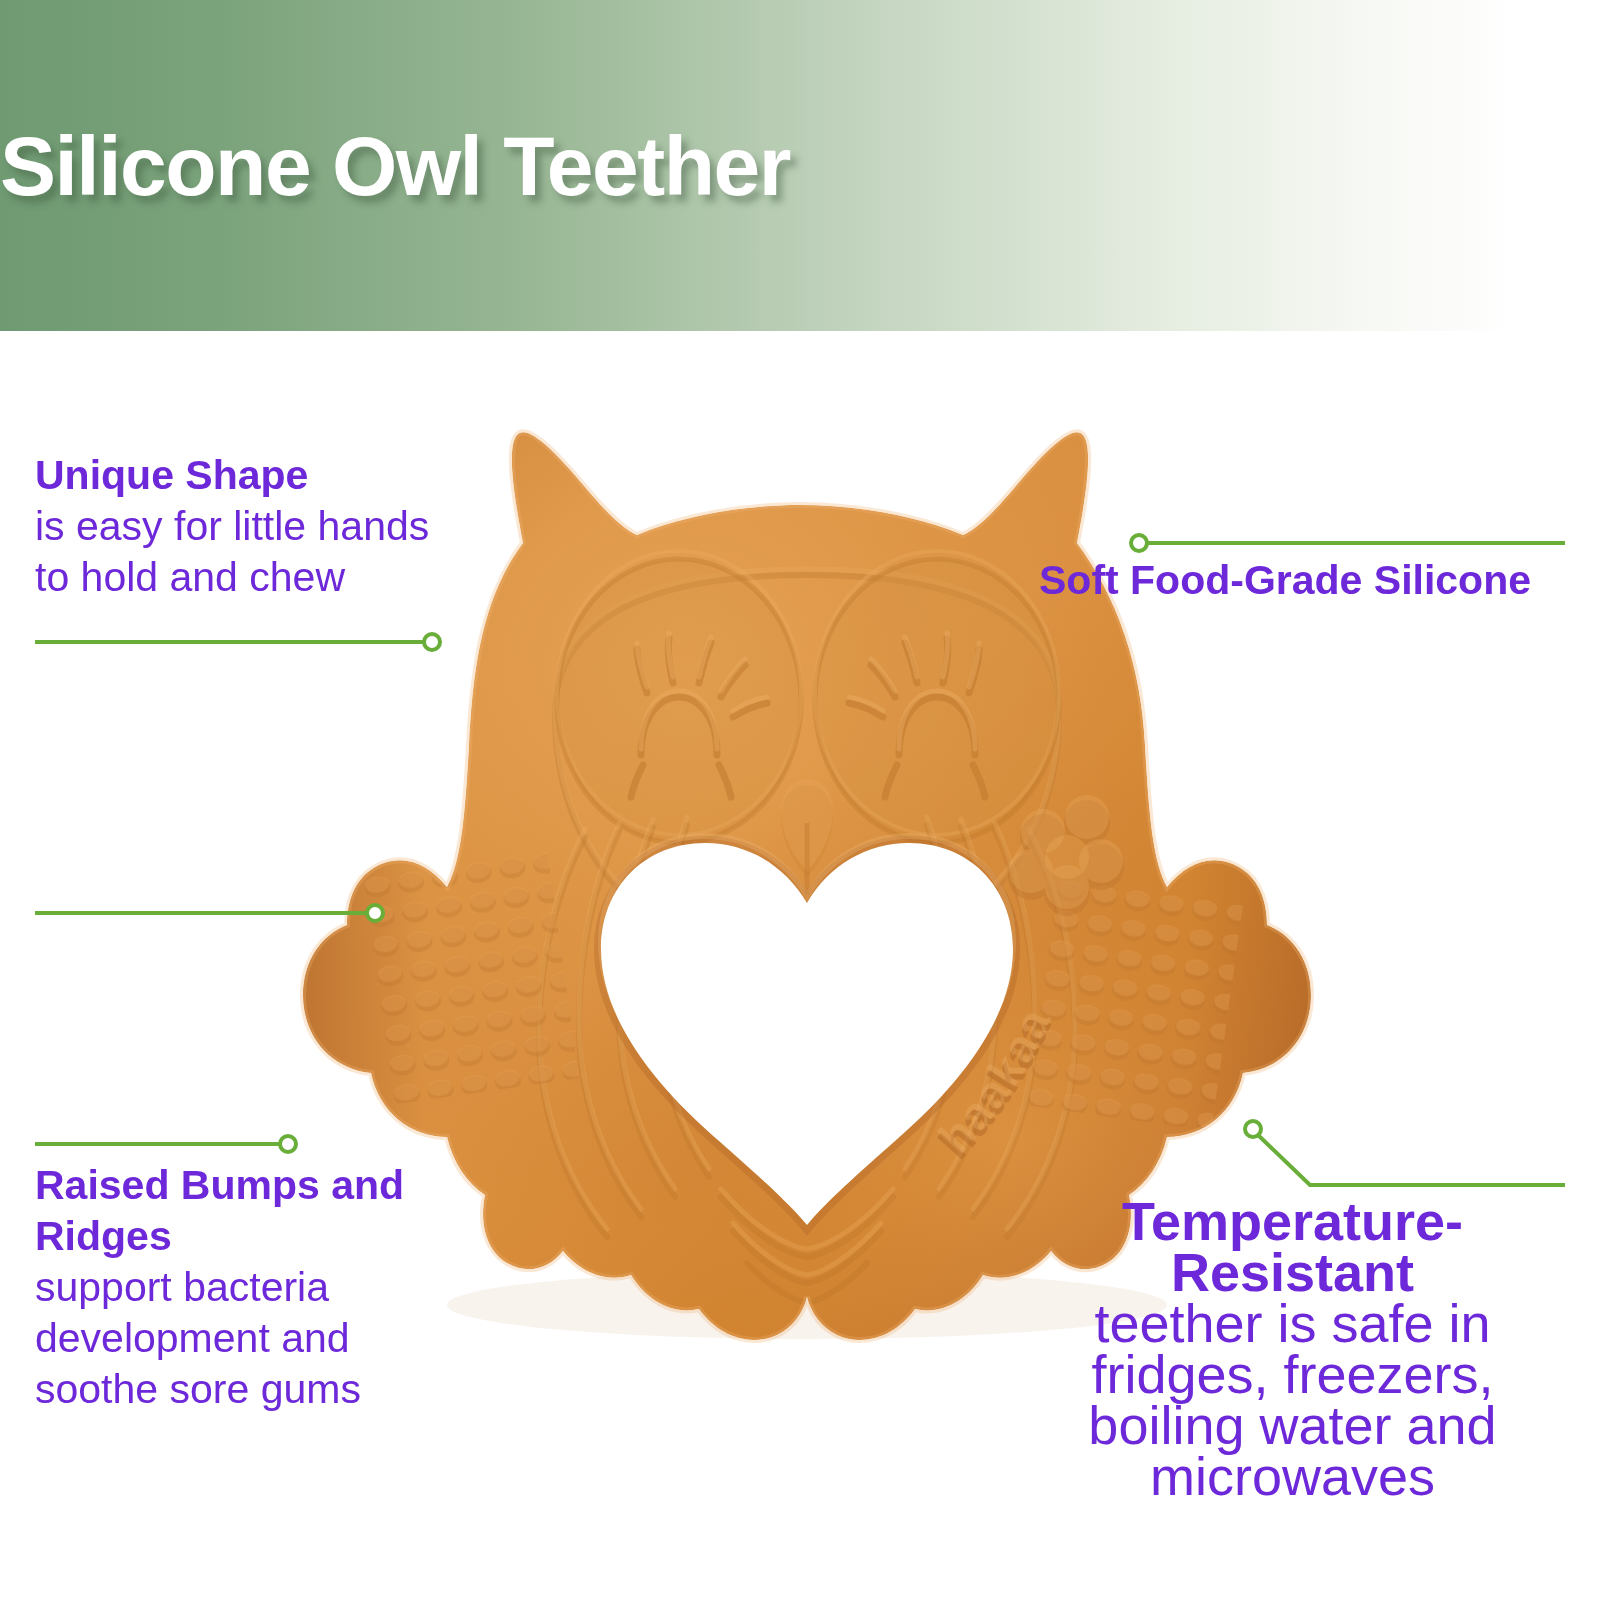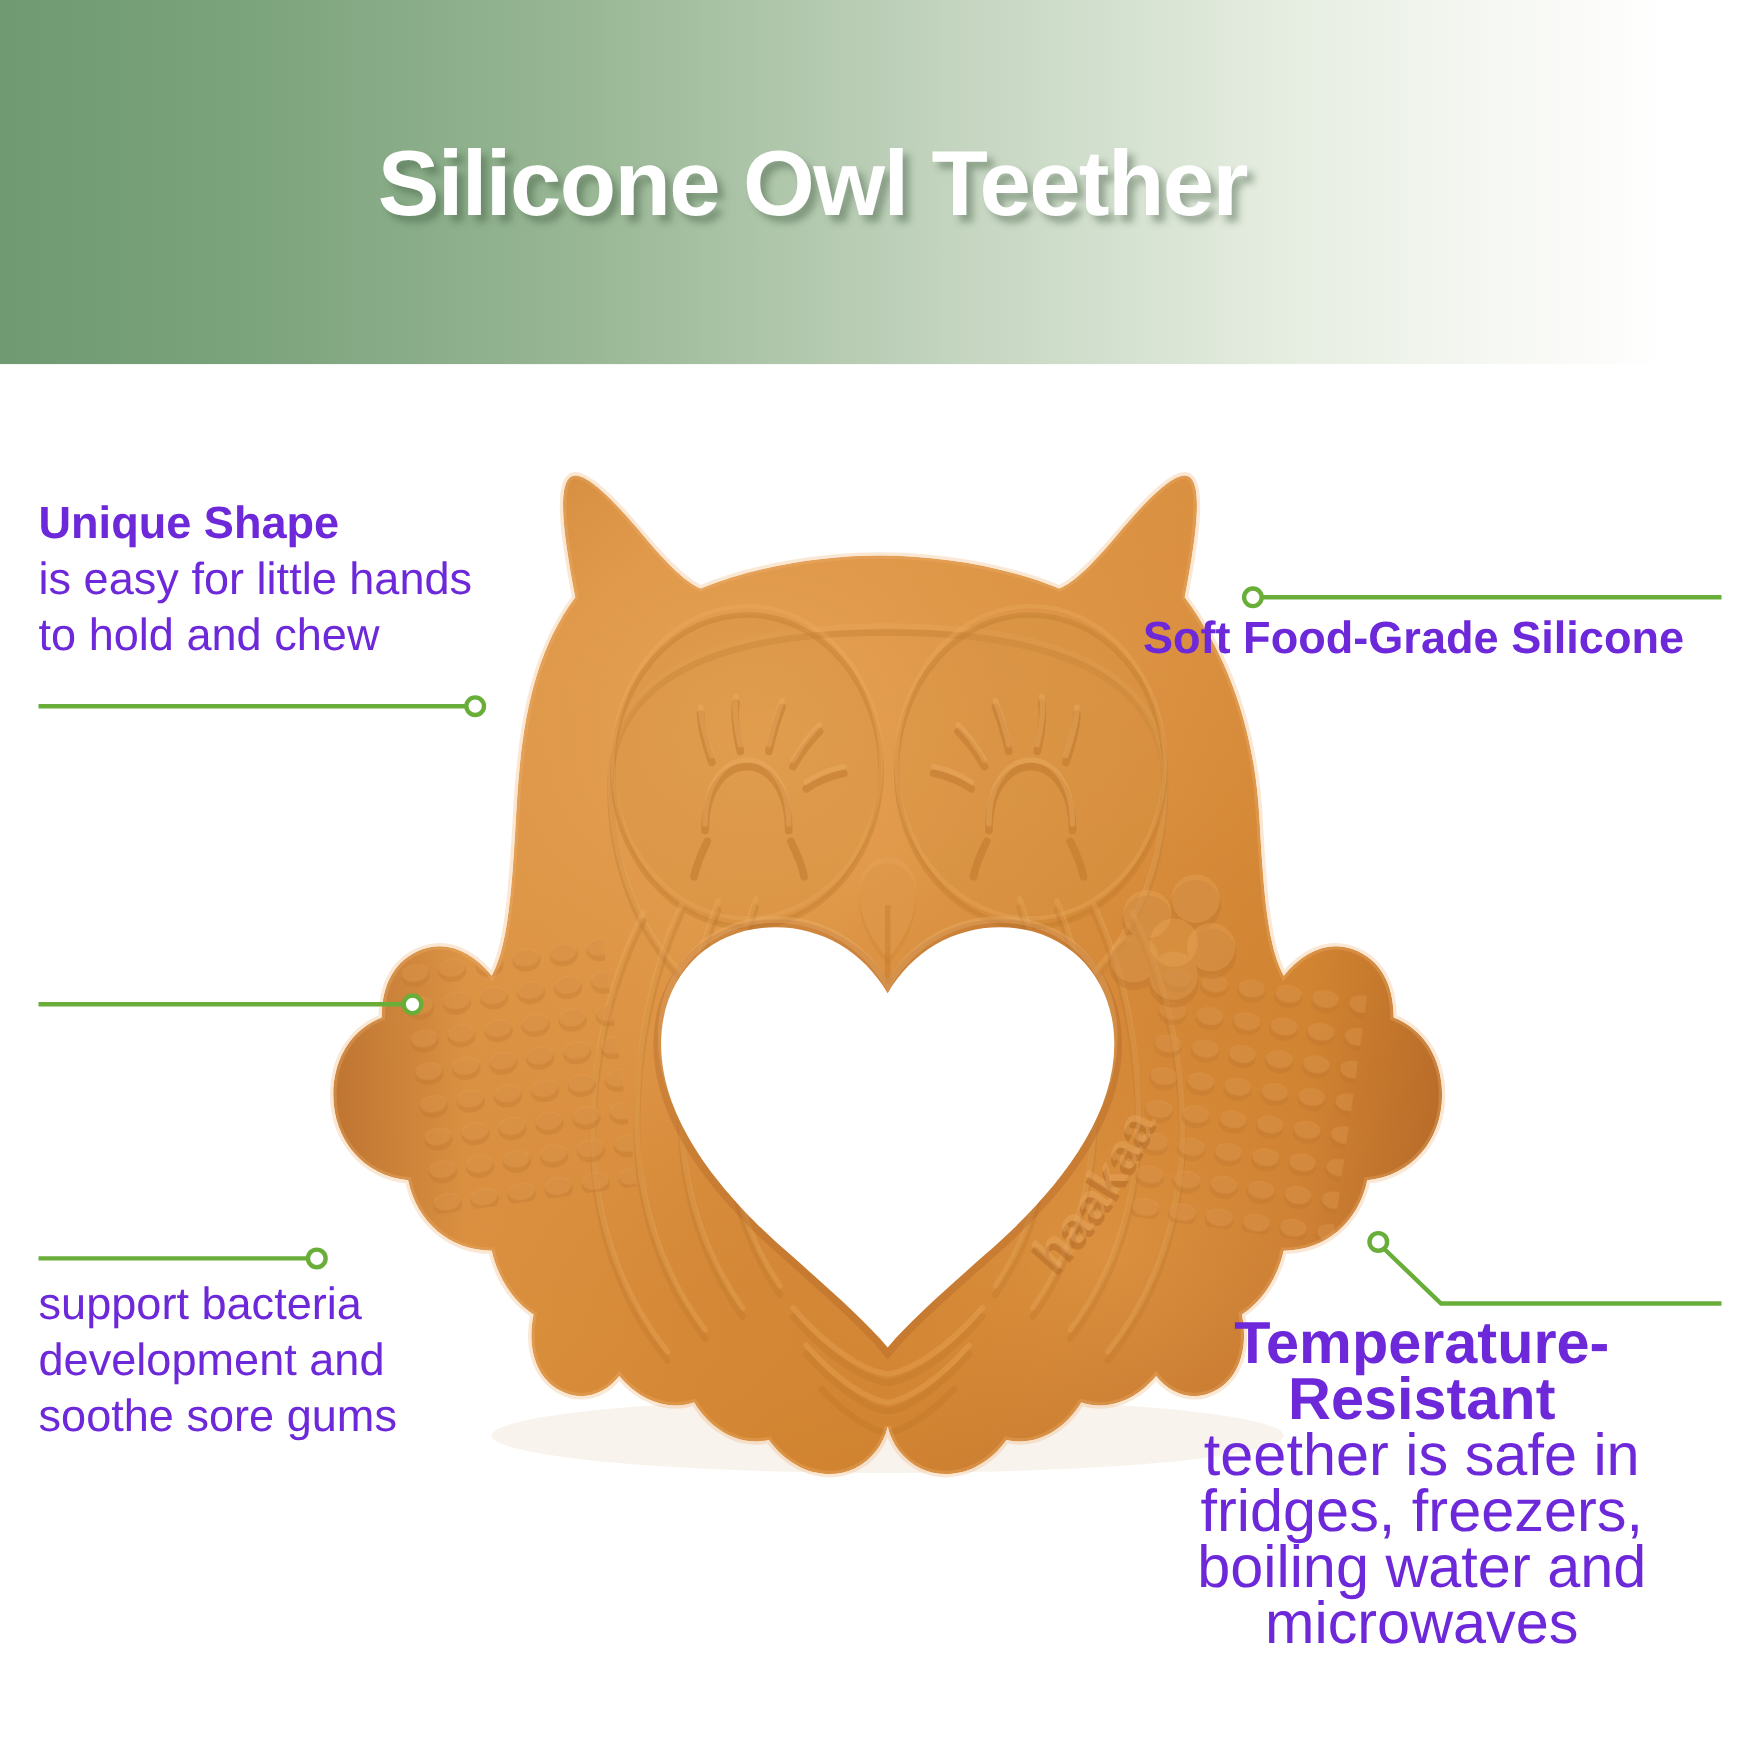--- a/index.html
+++ b/index.html
@@ -11,21 +11,21 @@
     overflow:hidden;
   }
 
   
   #header-banner{
     position:absolute; left:0; top:0; width:1600px; height:331px;
     background:linear-gradient(to right,#6f9a72 0%,#7ba37c 14%,#9ab896 34%,#c3d4bf 54%,#e4ecdf 72%,#f6f8f3 85%,#ffffff 95%,#ffffff 100%);
   }
   #page-title{
     position:absolute; left:0; top:118px; width:1477px;
-    text-align:center;
+    text-align:left;
     font-size:84px;
     font-weight:bold;
     color:#ffffff;
     letter-spacing:-1.5px;
     text-shadow:6px 7px 7px rgba(60,85,60,0.42);
     white-space:nowrap;
   }
 
   
   .callout{ position:absolute; color:#6d28d9; }
@@ -319,20 +319,21 @@
 
 <div class="callout c-left" id="callout-unique-shape">
   <span class="head">Unique Shape</span>
   <span class="body">is easy for little hands to hold and chew</span>
 </div>
 
 <div class="callout c-left" id="callout-one-piece">
 </div>
 
 <div class="callout c-left" id="callout-raised-bumps">
+  <span class="head">Raised Bumps and Ridges</span>
   <span class="body">support bacteria development and soothe sore gums</span>
 </div>
 
 <div class="callout c-right" id="callout-soft-silicone">
   <span class="head">Soft Food-Grade Silicone</span>
 </div>
 
 <div class="callout c-right" id="callout-temp-resistant">
   <span class="head">Temperature-Resistant</span>
   <span class="body">teether is safe in fridges, freezers, boiling water and microwaves</span>

